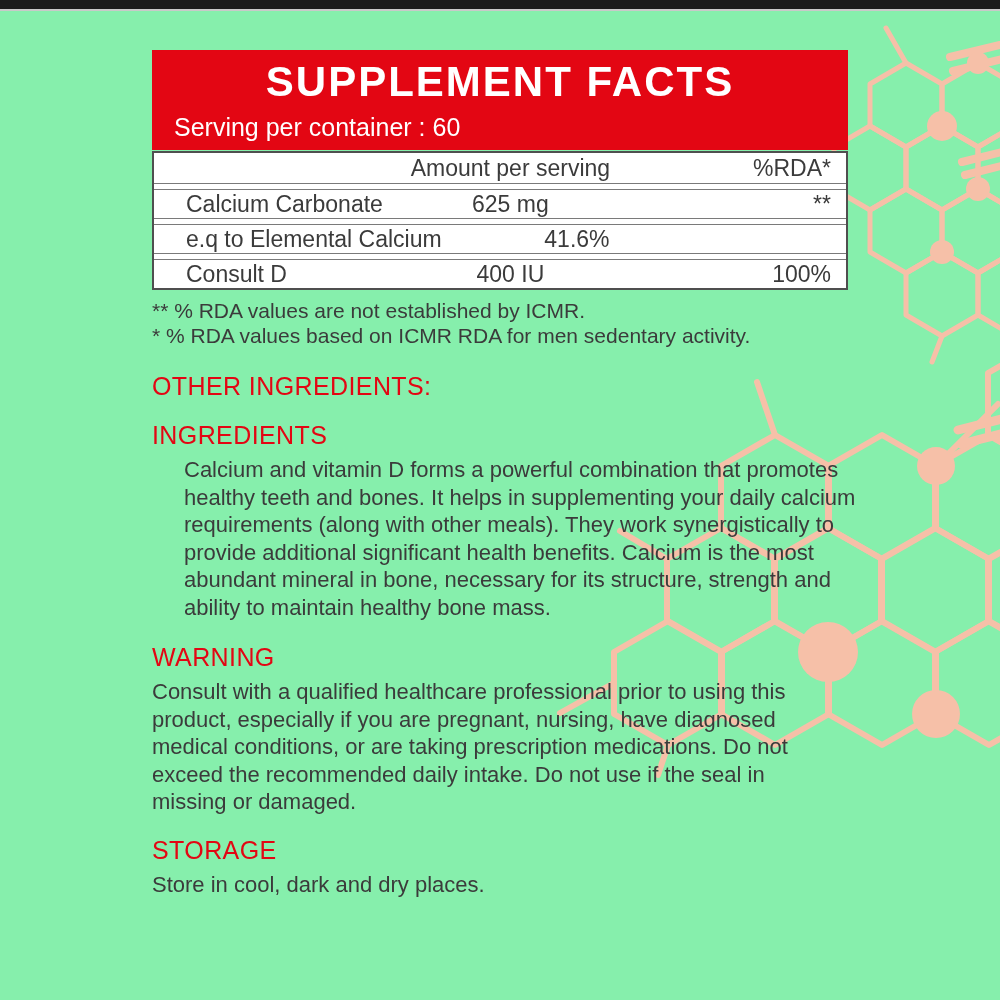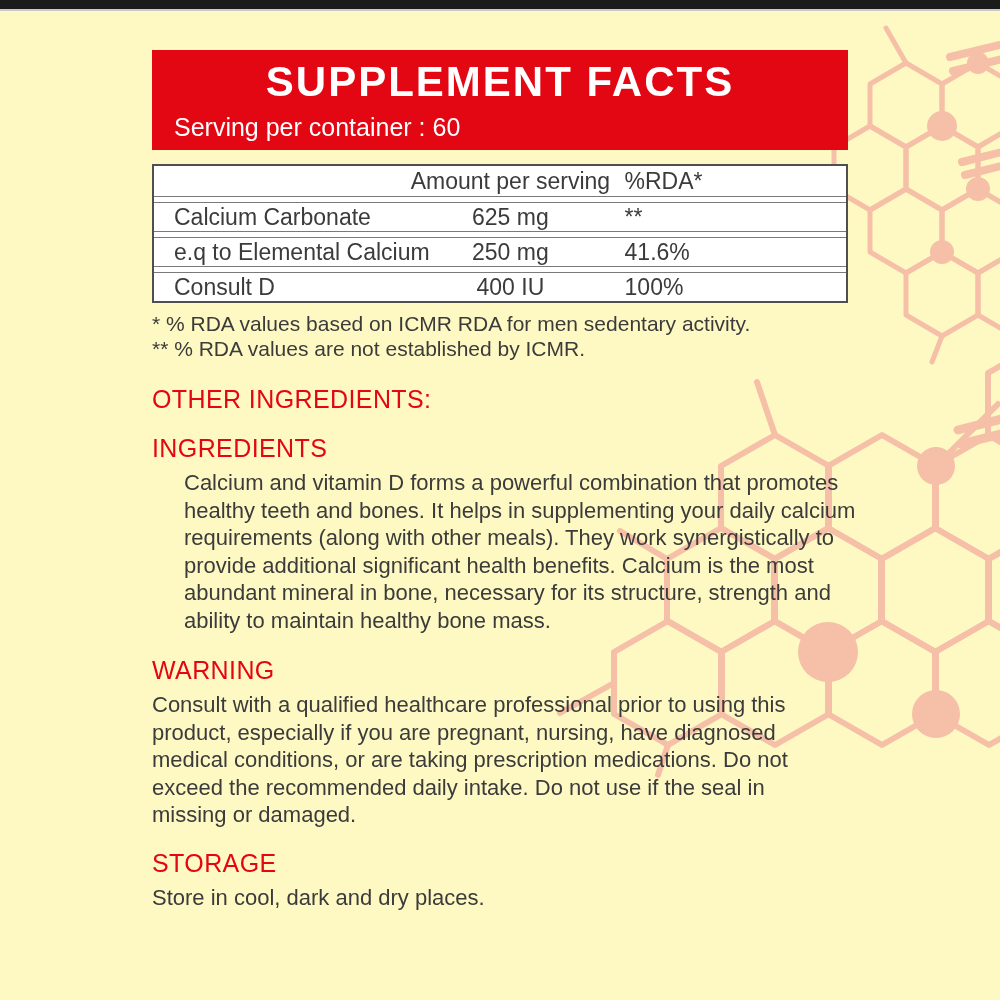--- a/index.html
+++ b/index.html
@@ -1,17 +1,17 @@
 <!DOCTYPE html>
 <html style="--brand-red: #e30613; --body-text: #3b3b3b; --table-border: #4f4f4f; --hexagon-peach: #f6c0a8; --top-bar: #1b1b1b;"><head>
 <meta charset="utf-8">
 <style>
   html,body{margin:0;padding:0;background:#ffffff;}
   .page{
-    position:relative;width:1000px;height:1000px;background:#fef9c3;overflow:hidden;
+    position:relative;width:1000px;height:1000px;background:#86efac;overflow:hidden;
     font-family:"Liberation Sans","DejaVu Sans",sans-serif;
   }
   .top-bar{
     position:absolute;top:0;left:0;width:1000px;height:9px;
     background:var(--top-bar,#1b1b1b);border-bottom:2px solid #c9c9c9;
   }
   .hex-bg{position:absolute;top:0;left:0;width:1000px;height:1000px;z-index:0;}
   .hex-bg .bond{stroke:var(--hexagon-peach,#f6c0a8);fill:none;stroke-linejoin:round;stroke-linecap:round;}
   .hex-bg .atom{fill:var(--hexagon-peach,#f6c0a8);}
   .content{position:absolute;left:152px;top:50px;width:696px;z-index:1;}
@@ -19,29 +19,29 @@
   .banner{background:var(--brand-red,#e30613);height:100px;}
   .banner-title{
     color:#ffffff;text-align:center;font-weight:bold;font-size:42px;
     letter-spacing:2px;padding-top:11px;line-height:1;
   }
   .banner-serving{
     display:flex;justify-content:space-between;color:#ffffff;
     font-size:25px;padding:10px 22px 0 22px;
   }
 
-  .facts-table{border:2.5px solid var(--table-border,#4f4f4f);margin-top:14px;background:#ffffff;}
+  .facts-table{border:2.5px solid var(--table-border,#4f4f4f);margin-top:1px;background:#ffffff;}
   .t-row{
     display:grid;grid-template-columns:35% 33% 32%;align-items:center;
     height:28px;font-size:23px;color:var(--body-text,#3b3b3b);
   }
   .t-head{height:30px;}
-  .c-name{padding-left:20px;text-align:left;white-space:nowrap;}
+  .c-name{padding-left:32px;text-align:left;white-space:nowrap;}
   .c-amount{text-align:center;white-space:nowrap;}
-  .c-rda{text-align:left;padding-right:15px;white-space:nowrap;}
+  .c-rda{text-align:right;padding-right:15px;white-space:nowrap;}
   .row-sep{height:5px;border-top:1.5px solid #7a7a7a;border-bottom:1.5px solid #7a7a7a;}
 
   .footnotes{margin-top:8px;font-size:21px;line-height:1.2;color:var(--body-text,#3b3b3b);}
 
   .section{margin-top:26px;}
   .section-title{
     color:var(--brand-red,#e30613);font-size:25px;font-weight:normal;
     letter-spacing:0.4px;margin:0 0 8px 0;line-height:1;
   }
   .section-body{
@@ -132,34 +132,33 @@
       </div>
       <div class="row-sep"></div>
       <div class="t-row">
         <span class="c-name">Calcium Carbonate</span>
         <span class="c-amount">625 mg</span>
         <span class="c-rda">**</span>
       </div>
       <div class="row-sep"></div>
       <div class="t-row">
         <span class="c-name">e.q to Elemental Calcium</span>
-        <span class="c-amount">250 mg</span>
         <span class="c-rda">41.6%</span>
       </div>
       <div class="row-sep"></div>
       <div class="t-row">
         <span class="c-name">Consult D</span>
         <span class="c-amount">400 IU</span>
         <span class="c-rda">100%</span>
       </div>
     </div>
 
     <div class="footnotes">
+      <div>** % RDA values are not established by ICMR.</div>
       <div>* % RDA values based on ICMR RDA for men sedentary activity.</div>
-      <div>** % RDA values are not established by ICMR.</div>
     </div>
 
     <div class="section sec-ingredients">
       <h2 class="section-title">OTHER INGREDIENTS:</h2>
     </div>
 
     <div class="section sec-description">
       <h2 class="section-title">INGREDIENTS</h2>
       <p class="section-body">Calcium and vitamin D forms a powerful combination that promotes healthy teeth and bones. It helps in supplementing your daily calcium requirements (along with other meals). They work synergistically to provide additional significant health benefits. Calcium is the most abundant mineral in bone, necessary for its structure, strength and ability to maintain healthy bone mass.</p>
     </div>

